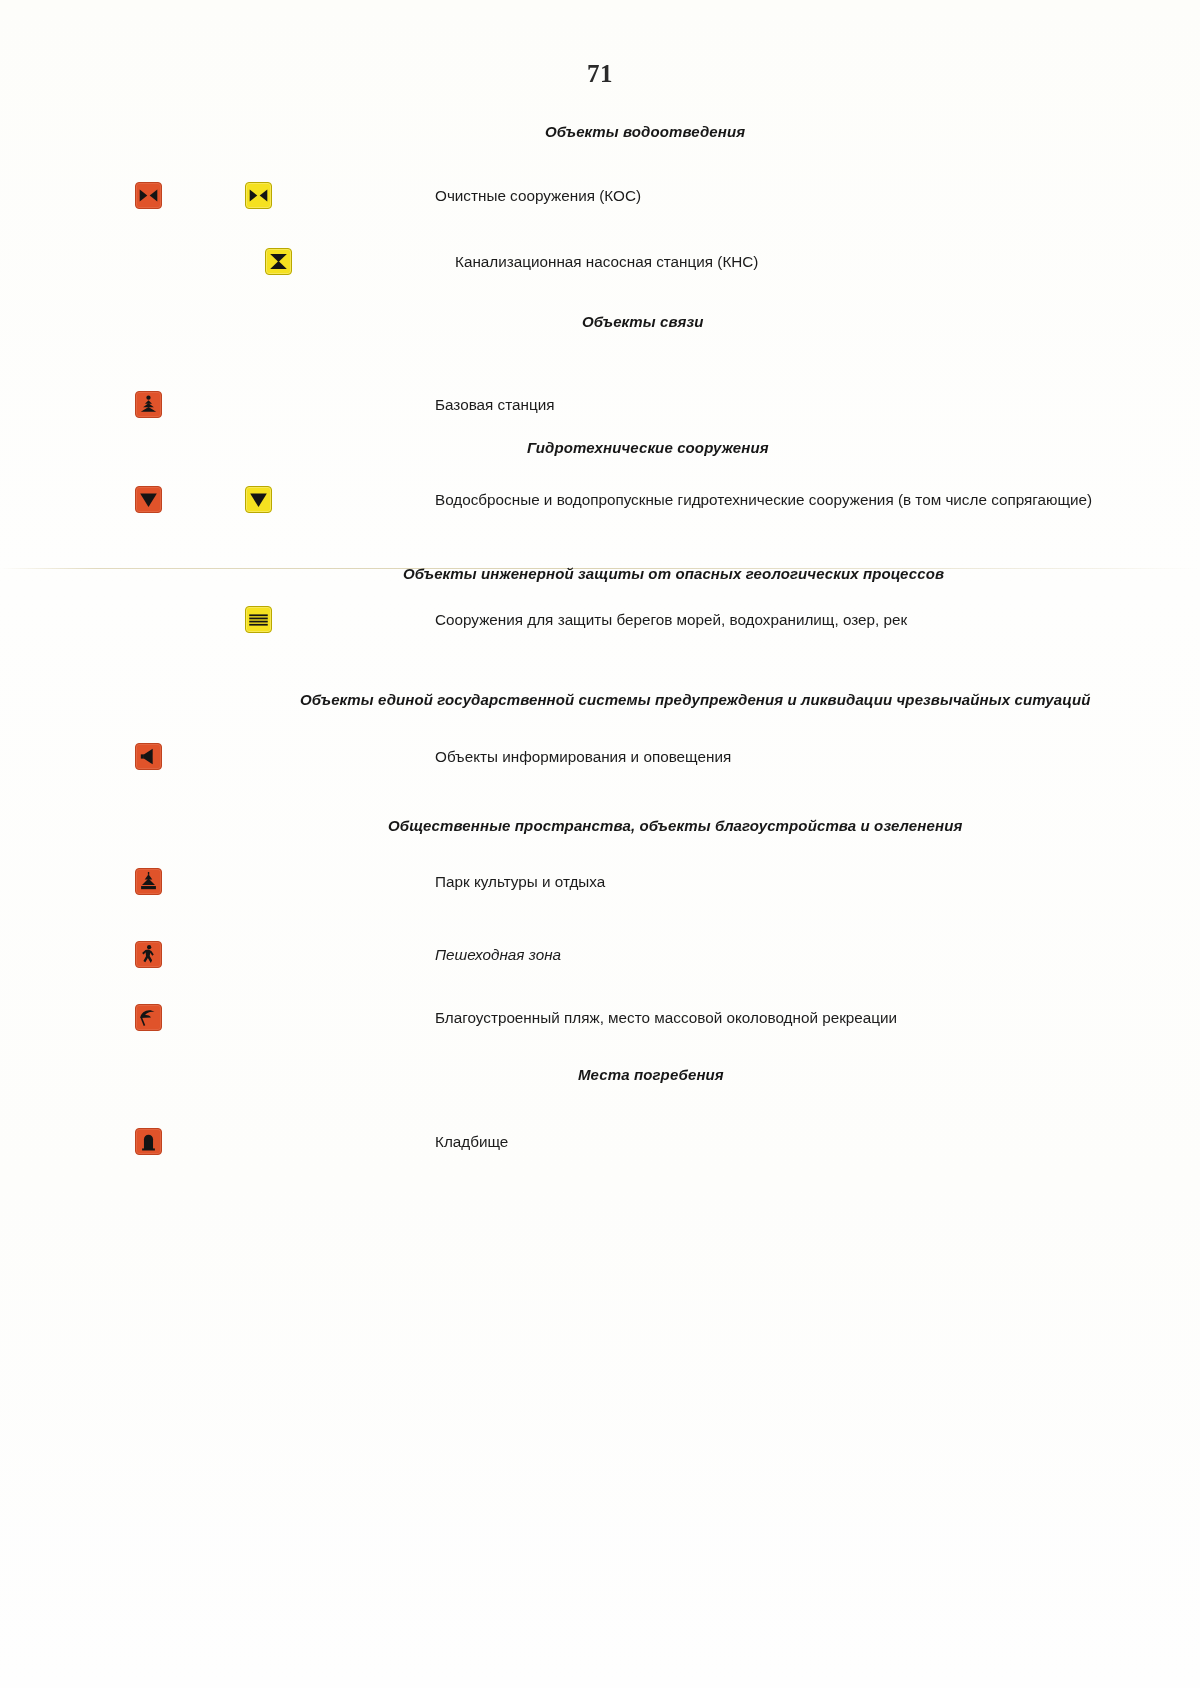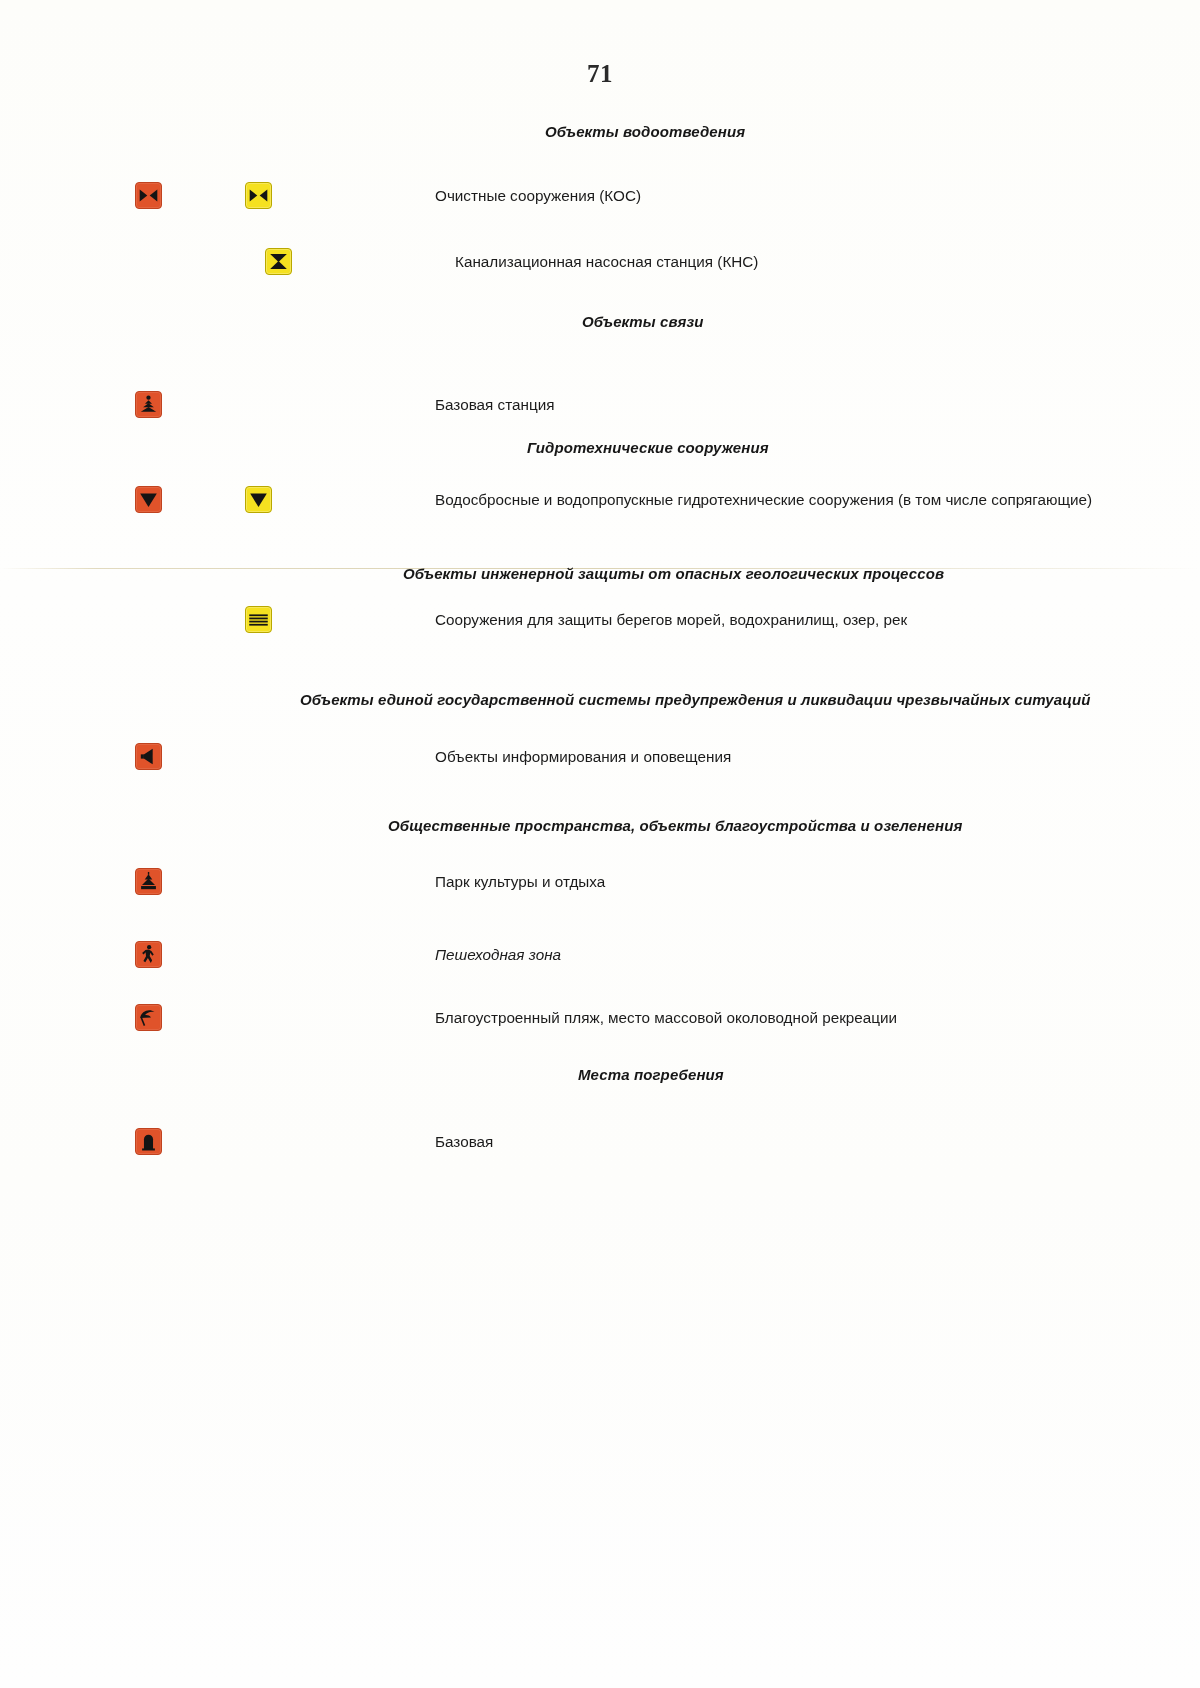--- a/index.html
+++ b/index.html
@@ -183,15 +183,15 @@
       <div class="lbl">Благоустроенный пляж, место массовой околоводной рекреации</div>
     </div>
     <div class="heading" style="left: 578px; top: 1066px;">Места погребения</div>
     <div class="row" style="top: 1125px;">
       <div class="chip red">
         <svg viewBox="0 0 27 27">
           <path class="gl" d="M8.6 21.5 L8.6 11.0 A4.9 4.9 0 0 1 18.4 11.0 L18.4 21.5 Z"></path>
           <rect class="gl" x="6.6" y="21.0" width="13.8" height="2.2"></rect>
         </svg>
       </div>
-      <div class="lbl">Базовая</div>
+      <div class="lbl">Кладбище</div>
     </div>
   </div>
 
 </body></html>

